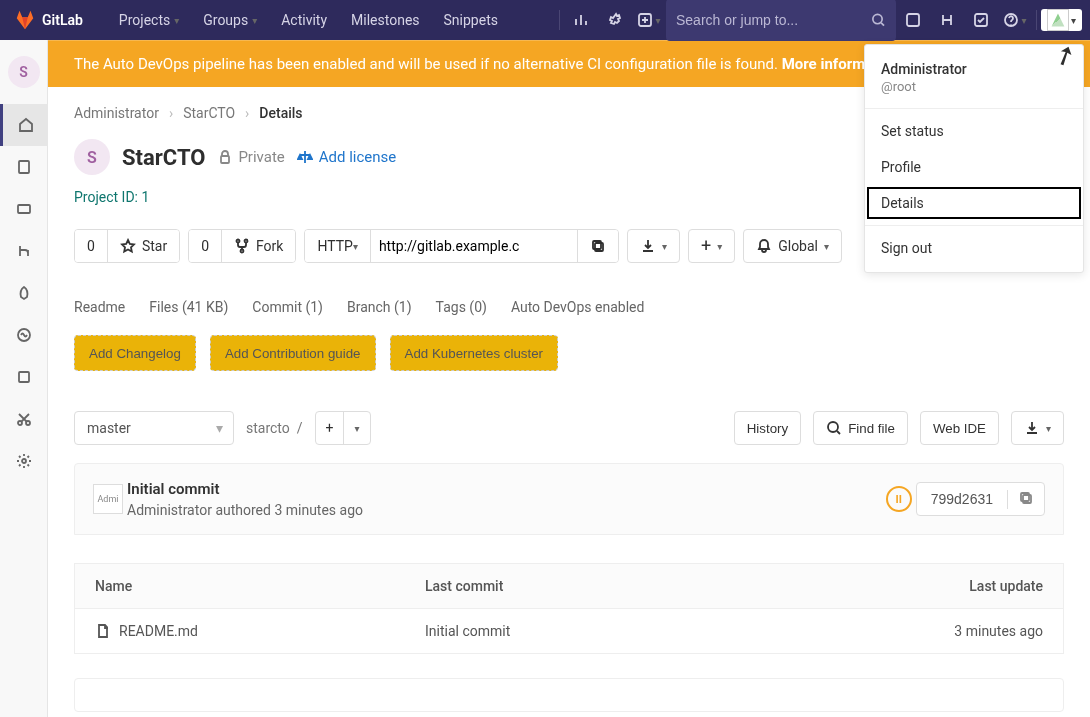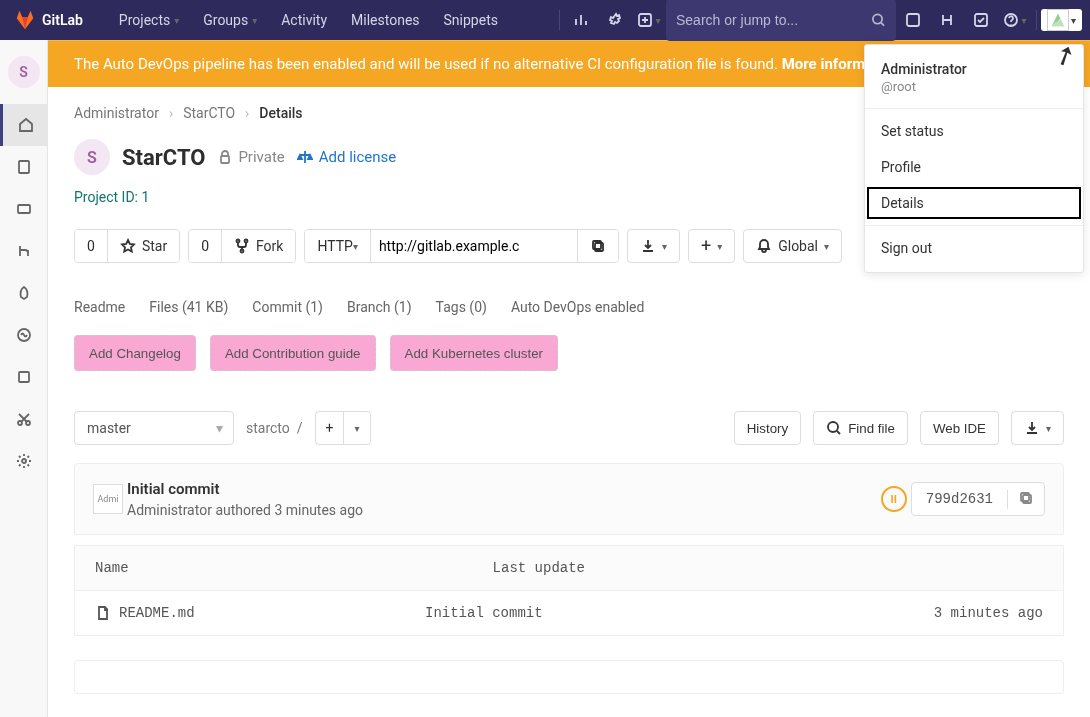--- a/index.html
+++ b/index.html
@@ -56,43 +56,43 @@
     .seg .lbl { gap: 6px; color: #333; }
     .seg select, .seg input { border: none; outline: none; height: 100%; font-size: 14px; font-family: inherit; }
     .clone-url { font-family: "SFMono-Regular", Consolas, monospace; width: 190px; }
     .btn { border: 1px solid #ddd; height: 34px; border-radius: 4px; background: #fff; display: inline-flex; align-items: center; padding: 0 12px; cursor: pointer; gap: 6px; color: #333; }
     .caret { font-size: 10px; color: #666; }
 
     .meta-row { margin-top: 36px; display: flex; gap: 24px; color: #666; font-size: 14px; flex-wrap: wrap; }
     .meta-row span { cursor: pointer; }
 
     .add-row { margin-top: 20px; display: flex; gap: 14px; }
-    .dashed-btn { border: 1px dashed #ccc; background: #f9a8d4; color: #555; height: 36px; padding: 0 14px; border-radius: 4px; display: inline-flex; align-items: center; cursor: pointer; }
+    .dashed-btn { border: 1px dashed #ccc; background: #eab308; color: #555; height: 36px; padding: 0 14px; border-radius: 4px; display: inline-flex; align-items: center; cursor: pointer; }
 
     .repo-row { margin-top: 40px; display: flex; align-items: center; gap: 12px; }
     .sel { border: 1px solid #ddd; border-radius: 4px; height: 34px; padding: 0 30px 0 12px; display: inline-flex; align-items: center; position: relative; min-width: 160px; color: #555; cursor: pointer; }
     .sel .caret2 { position: absolute; right: 10px; color: #aaa; }
     .crumb { color: #777; }
     .plus-seg { display: inline-flex; border: 1px solid #ddd; border-radius: 4px; height: 34px; }
     .plus-seg > div { padding: 0 10px; display: flex; align-items: center; cursor: pointer; }
     .plus-seg > div:first-child { border-right: 1px solid #ddd; }
     .repo-row .spacer2 { flex: 1; }
 
     .commit-box { margin-top: 18px; border: 1px solid #eee; border-radius: 4px 4px 0 0; background: #fbfbfb; padding: 16px 18px; display: flex; align-items: center; gap: 4px; }
     .commit-box .av { width: 30px; height: 30px; border: 1px solid #ddd; background: #fff; font-size: 9px; overflow: hidden; display: flex; align-items: center; justify-content: center; color: #888; }
     .commit-box .msg { display: flex; flex-direction: column; gap: 4px; }
     .commit-box .msg .t { font-weight: 600; color: #333; font-size: 15px; }
     .commit-box .msg .s { color: #666; font-size: 14px; }
     .commit-box .spc { flex: 1; }
     .ci-badge { width: 26px; height: 26px; border: 2px solid #f5a623; border-radius: 50%; display: flex; align-items: center; justify-content: center; color: #f5a623; font-weight: 700; font-size: 11px; }
     .sha-box { display: inline-flex; border: 1px solid #ddd; background: #fff; border-radius: 4px; height: 34px; align-items: center; }
-    .sha-box span { padding: 0 14px; font-family: Liberation Mono, monospace; color: #555; }
+    .sha-box span { padding: 0 14px; font-family: Liberation Sans, sans-serif; color: #555; }
     .sha-box .copy { border-left: 1px solid #ddd; padding: 0 10px; cursor: pointer; color: #888; }
 
-    .file-table { margin-top: 10px; border: 1px solid #eee; border-top: none; font-family: Liberation Mono, monospace; }
+    .file-table { margin-top: 28px; border: 1px solid #eee; border-top: none; }
     .ft-head { display: flex; padding: 14px 20px; background: #fbfbfb; border-top: 1px solid #eee; color: #555; font-weight: 500; }
     .ft-row { display: flex; padding: 14px 20px; border-top: 1px solid #eee; color: #555; }
     .ft-c1 { flex: 0 0 330px; display: inline-flex; align-items: center; gap: 8px; }
     .ft-c2 { flex: 1; }
     .ft-c3 { flex: 0 0 160px; text-align: right; }
 
     .readme-box { margin-top: 24px; border: 1px solid #eee; border-radius: 4px; }
     .readme-head { padding: 16px 20px; display: flex; align-items: center; gap: 8px; font-weight: 700; color: #333; }
 
     
@@ -410,20 +410,21 @@
         <div class="copy"><svg class="ic" viewBox="0 0 16 16">
               <rect x="5" y="5" width="8" height="8" rx="1"></rect>
               <rect x="3" y="3" width="8" height="8" rx="1"></rect>
             </svg></div>
       </div>
     </div>
 
     <div class="file-table">
       <div class="ft-head">
         <div class="ft-c1">Name</div>
+        <div class="ft-c2">Last commit</div>
         <div class="ft-c3">Last update</div>
       </div>
       <div class="ft-row">
         <div class="ft-c1">
             <svg class="ic" viewBox="0 0 16 16">
               <path d="M4 2h6l2 2v10H4z"></path>
               <path d="M10 2v3h3"></path>
             </svg>
             <span>README.md</span>
           </div>

